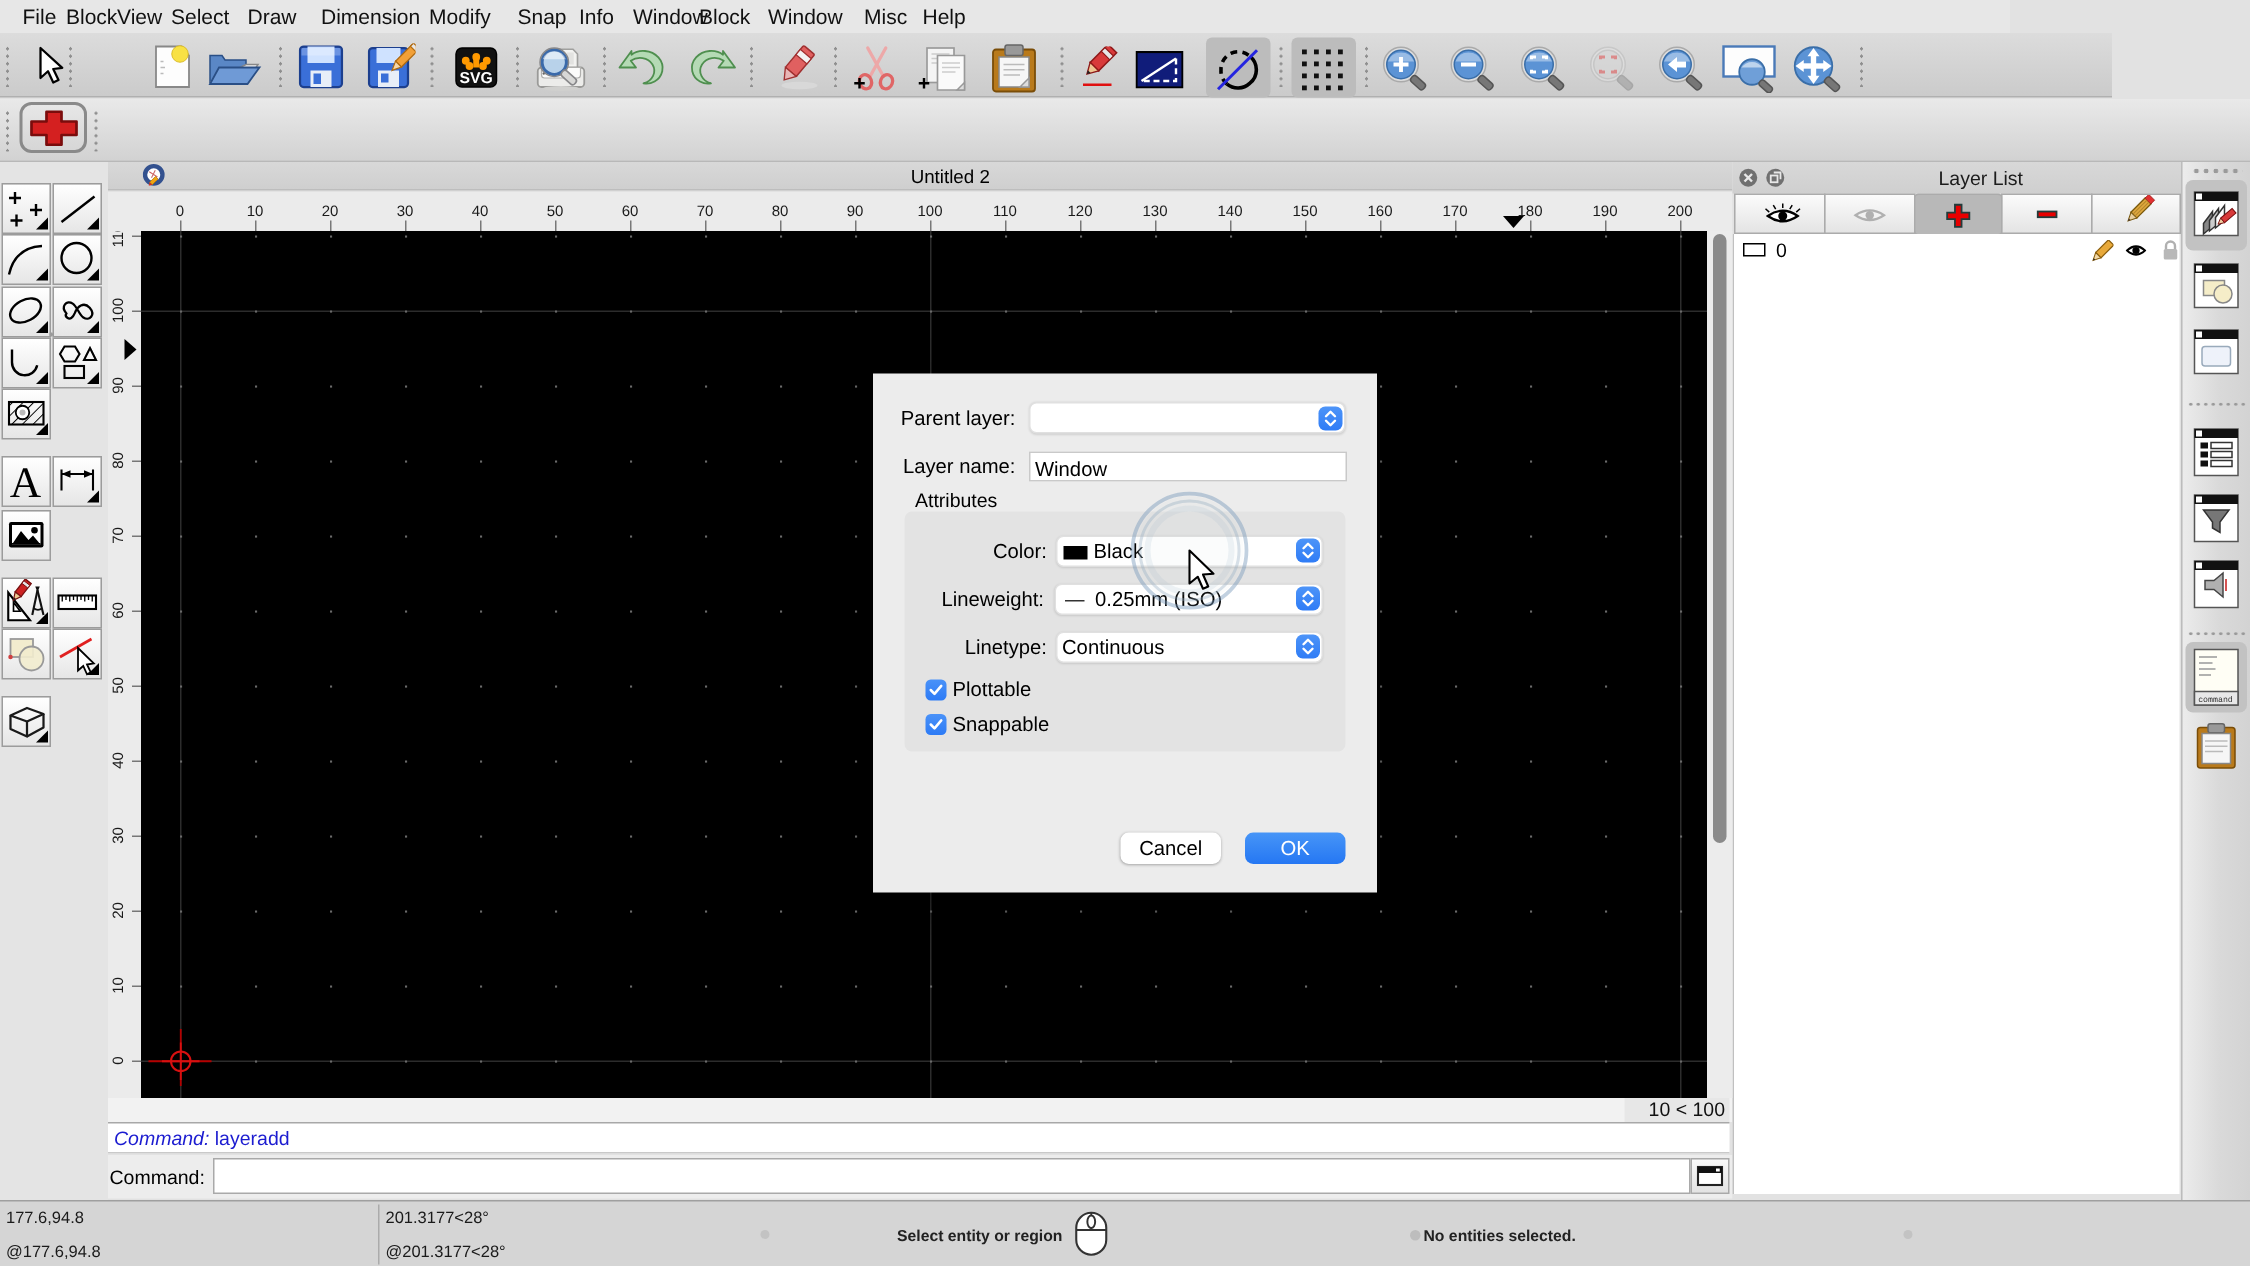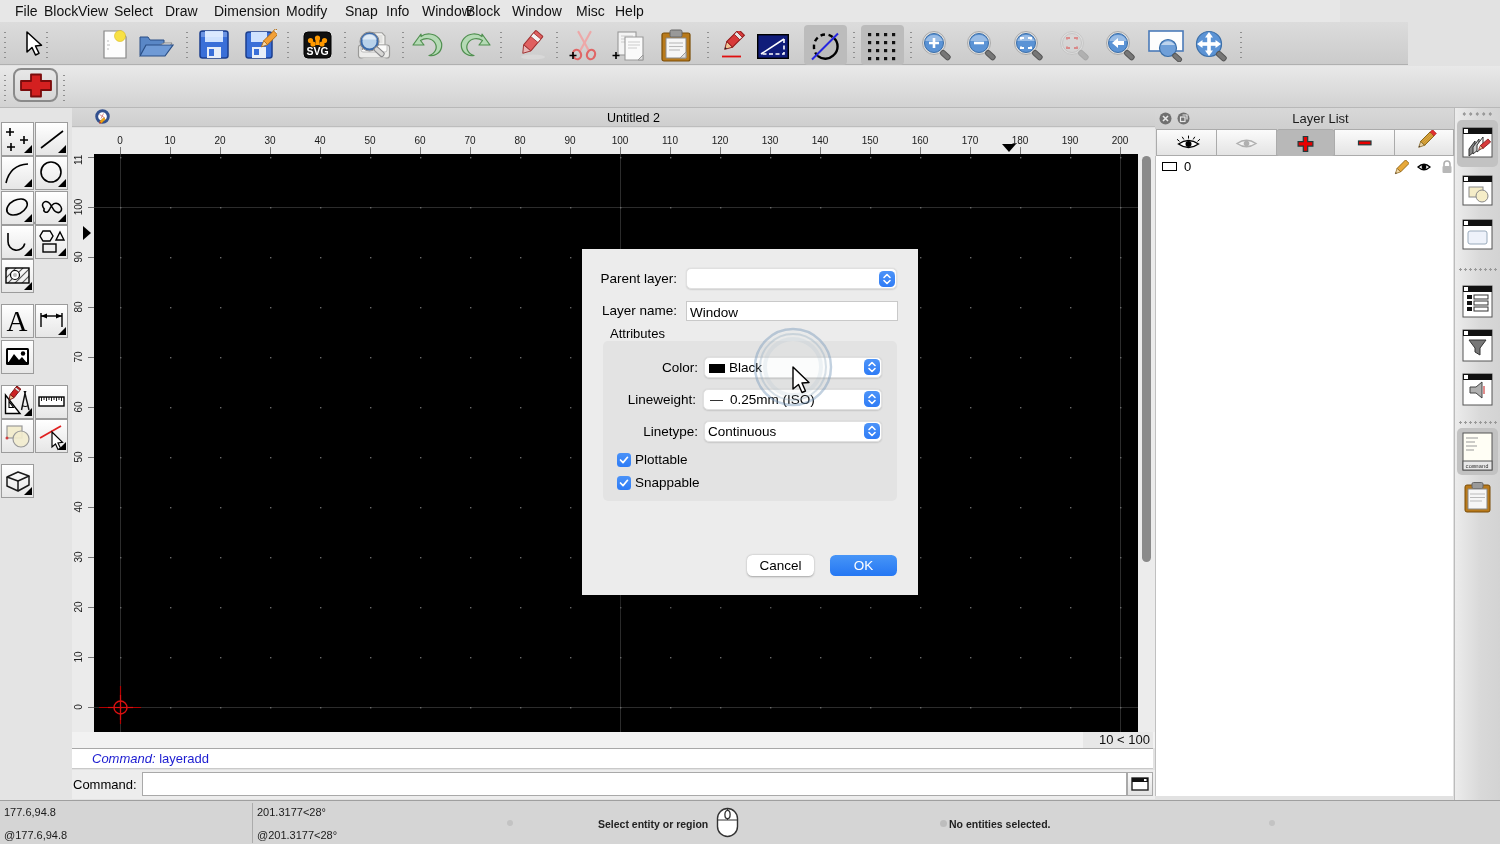--- a/index.html
+++ b/index.html
@@ -14,21 +14,21 @@
 #tb2 { left:0; top:66px; width:1500px; height:42px; background:linear-gradient(#e9e9e9,#d2d2d2); border-bottom:1px solid #b8b8b8; }
 .vdots { position:absolute; width:2px; background-image:radial-gradient(circle, #8f8f8f 35%, transparent 40%); background-size:2px 5px; }
 
 #titlebar { left:72px; top:108px; width:1083px; height:19px; background:linear-gradient(#d8d8d8,#cfcfcf); border-bottom:1px solid #bdbdbd; }
 #titletext { left:92px; top:111px; width:1083px; text-align:center; font-size:12.5px; color:#000000; }
 #hruler { left:72px; top:128px; width:1083px; height:26px; background:#ebebeb; }
 #vruler { left:72px; top:154px; width:22px; height:578px; background:#ebebeb; }
 #canvas { left:94px; top:154px; width:1044px; height:578px; background:#000; }
 #belowcanvas { left:72px; top:732px; width:1083px; height:16px; background:#f2f2f2; }
 #zoombox { left:1083px; top:732px; width:70px; height:16px; background:#e7e7e7; font-size:13px; color:#111; text-align:right; padding-right:3px; line-height:16px;}
-#cmdhist { left:72px; top:748px; width:1081px; height:21px; background:#ffffff; border-top:1px solid #a8a8a8; border-bottom:1px solid #c9c9c9; font-size:13px; padding-left:20px; line-height:20px; color:#1c1cd0;}
+#cmdhist { left:72px; top:748px; width:1081px; height:21px; background:#ffffff; border-top:1px solid #a8a8a8; border-bottom:1px solid #c9c9c9; font-size:13px; padding-left:4px; line-height:20px; color:#1c1cd0;}
 #cmdrow { left:72px; top:770px; width:1083px; height:29px; background:#ededed; }
 #cmdfield { left:142px; top:772px; width:985px; height:24px; background:#fff; border:1px solid #a9a9a9; }
 #cmdbtn { left:1127px; top:772px; width:26px; height:24px; background:linear-gradient(#fafafa,#e2e2e2); border:1px solid #a9a9a9; }
 
 #statusbar { left:0; top:800px; width:1500px; height:44px; background:#d5d5d5; border-top:1px solid #9f9f9f; font-size:11px; color:#1a1a1a; }
 
 #toolbox { left:0; top:108px; width:72px; height:692px; background:#e4e4e4; }
 .tbtn { position:absolute; width:33px; height:34px; background:linear-gradient(#ffffff,#e6e6e6); border:1px solid #9c9c9c; }
 
 #llpanel { left:1155px; top:108px; width:299px; height:692px; background:#e2e2e2; }

